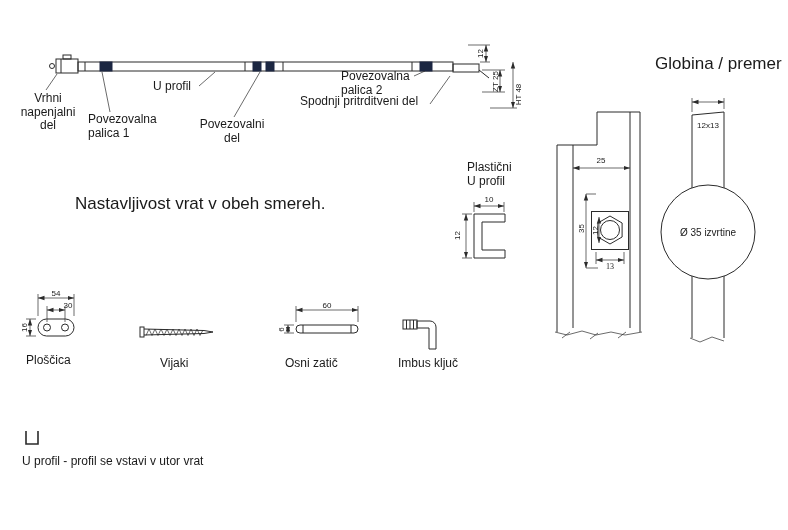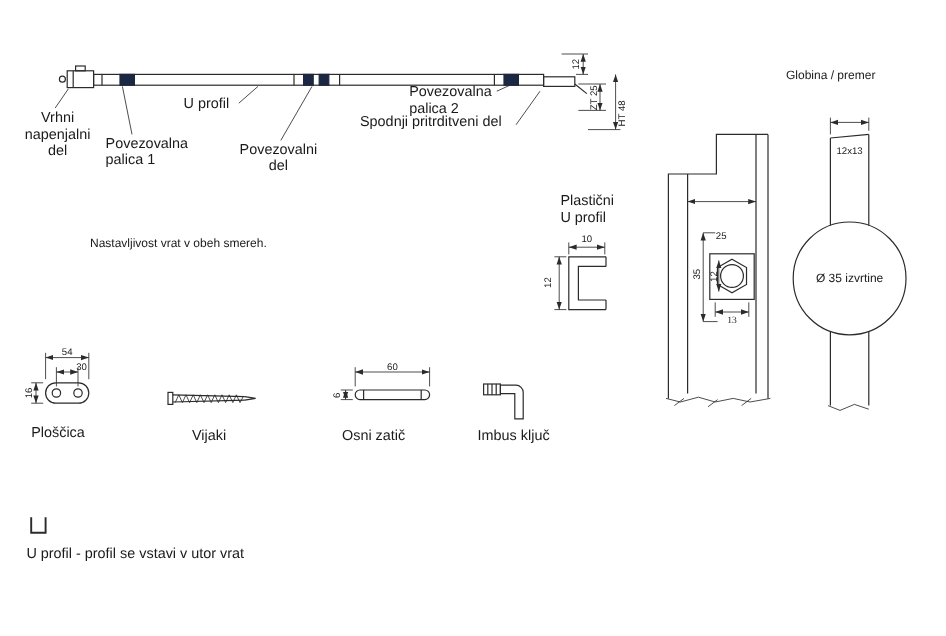--- a/index.html
+++ b/index.html
@@ -1,21 +1,21 @@
 <!DOCTYPE html>
 <html><head>
 <meta charset="utf-8">
 <style>
   * { box-sizing: border-box; }
   html, body { margin: 0; padding: 0; background: #ffffff; }
   body { font-family: "Liberation Sans", sans-serif; }
   .page { position: relative; width: 788px; height: 530px; background: #fff; overflow: hidden; color: #1a1a1a; }
   .abs { position: absolute; }
   .lbl { font-size: 12px; line-height: 13.5px; color: #1a1a1a; }
-  .big { font-size: 10px; }
+  .big { font-size: 17px; }
   .dim { font-size: 8px; line-height: 9px; color: #1a1a1a; }
   .mid { font-size: 10px; line-height: 11px; }
   .rot { transform: rotate(-90deg); transform-origin: center center; }
   .prelines { white-space: pre-line; }
   .center { text-align: center; }
   svg.linework { position: absolute; left: 0; top: 0; }
   svg .ln { stroke: #2b2b2b; fill: none; stroke-width: 1; }
   svg .thin { stroke: #2b2b2b; fill: none; stroke-width: 0.7; }
   svg .fillc { fill: #1c2742; stroke: #1c2742; }
 </style>
@@ -187,21 +187,21 @@
 
   <div class="abs lbl big" style="left:655px; top:57px;">Globina / premer</div>
 
   <div class="abs lbl big" style="left:75px; top:197px;">Nastavljivost vrat v obeh smereh.</div>
 
   <div class="abs lbl prelines" style="left:467px; top:161px; width:60px;">Plastični
 U profil</div>
   <div class="abs dim center" style="left:481px; top:195px; width:16px;">10</div>
   <div class="abs dim rot center" style="left:450px; top:231px; width:14px;">12</div>
 
-  <div class="abs dim center" style="left:594px; top:156px; width:14px;margin-top:36px;">25</div>
+  <div class="abs dim center" style="left:594px; top:156px; width:14px;">25</div>
   <div class="abs dim rot center" style="left:574px; top:224px; width:14px;">35</div>
   <div class="abs dim rot center" style="left:589px; top:226px; width:12px;">12</div>
   <div class="abs dim center" style="left:602px; top:262px; width:16px;font-family:Liberation Serif, serif;">13</div>
 
   <div class="abs dim center" style="left:688px; top:88px; width:40px;margin-top:33px;">12x13</div>
   <div class="abs mid center" style="left:663px; top:227px; width:90px;">Ø 35 izvrtine</div>
 
   <div class="abs dim center" style="left:49px; top:289px; width:14px;">54</div>
   <div class="abs dim center" style="left:61px; top:301px; width:14px;">30</div>
   <div class="abs dim rot center" style="left:18px; top:323px; width:12px;">16</div>

